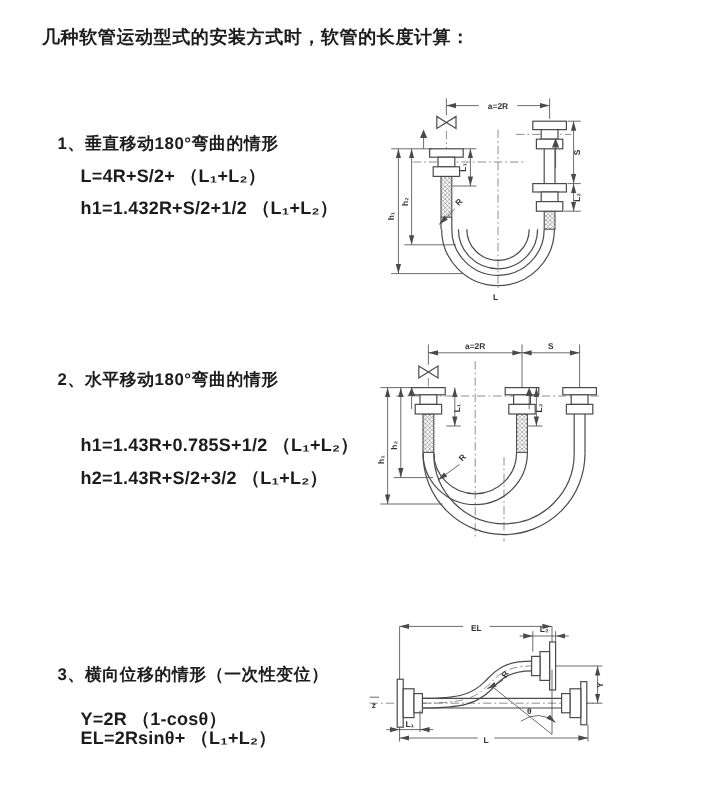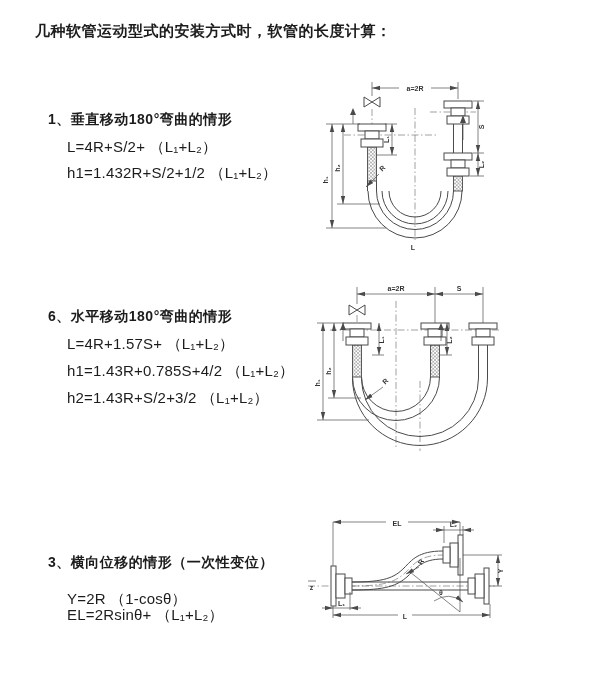--- a/index.html
+++ b/index.html
@@ -1,20 +1,20 @@
 <!DOCTYPE html>
 <html><head>
 <meta charset="utf-8">
 <style>
   html,body{margin:0;padding:0;background:#fff;}
   .page{position:relative;width:600px;height:675px;background:#ffffff;overflow:hidden;
         font-family:"Liberation Sans","DejaVu Sans",sans-serif;color:#1c1c1c;}
   .title{position:absolute;left:35px;top:22px;font-size:15px;font-weight:700;letter-spacing:.5px;}
   .heading{position:absolute;left:48px;font-size:14px;font-weight:700;letter-spacing:.5px;}
-  .formula{position:absolute;left:67px;font-size:15px;font-weight:400;letter-spacing:.2px;}
+  .formula{position:absolute;left:67px;font-size:15px;font-weight:700;letter-spacing:.2px;}
   .dwg{position:absolute;}
   svg{overflow:visible;display:block;}
   .ln{stroke:#4a4a4a;stroke-width:1;fill:none;}
   .fit rect{fill:#ffffff;stroke:#4a4a4a;stroke-width:1;}
   .valve polygon{fill:#ffffff;stroke:#4a4a4a;stroke-width:1;}
   .dim{stroke:#4f4f4f;stroke-width:.7;fill:none;}
   .cl{stroke:#636363;stroke-width:.6;fill:none;stroke-dasharray:7 2.5 1.5 2.5;}
   .braid{stroke:#4a4a4a;stroke-width:.9;}
   .arr{fill:#4a4a4a;stroke:none;}
   .lbl{fill:#333;font-size:7px;font-weight:600;}
@@ -132,23 +132,22 @@
       <line class="dim" x1="73" y1="56" x2="73" y2="46"></line>
           <polygon class="arr" points="70,47 76,47 73,40"></polygon>
     </g>
     <g>
       <line class="dim" x1="183" y1="72" x2="183" y2="54"></line>
           <polygon class="arr" points="180,55 186,55 183,47"></polygon>
     </g>
   </svg>
   </div>
 
-  <div class="heading" style="top:308px">6、水平移动180°弯曲的情形</div>
-  <div class="formula" style="top:335px">L=4R+1.57S+ （L₁+L₂）</div>
-  <div class="formula" style="top:362px">h1=1.43R+0.785S+4/2 （L₁+L₂）</div>
+  <div class="heading" style="top:308px">2、水平移动180°弯曲的情形</div>
+  <div class="formula" style="top:362px">h1=1.43R+0.785S+1/2 （L₁+L₂）</div>
   <div class="formula" style="top:389px">h2=1.43R+S/2+3/2 （L₁+L₂）</div>
 
   <div class="dwg" style="left:295px;top:283px">
   <svg width="300" height="180" viewBox="0 0 300 180">
     <defs>
       <pattern id="bd2" width="3.5" height="3.5" patternUnits="userSpaceOnUse">
         <path d="M0 3.5 L3.5 0 M0 0 L3.5 3.5" stroke="#787878" stroke-width="0.5"></path>
       </pattern>
       <marker id="a2" viewBox="0 0 8 6" refX="8" refY="3" markerWidth="8" markerHeight="6" orient="auto-start-reverse" markerUnits="userSpaceOnUse">
         <path d="M0 0.8 L8 3 L0 5.2 Z" fill="#4a4a4a"></path>

